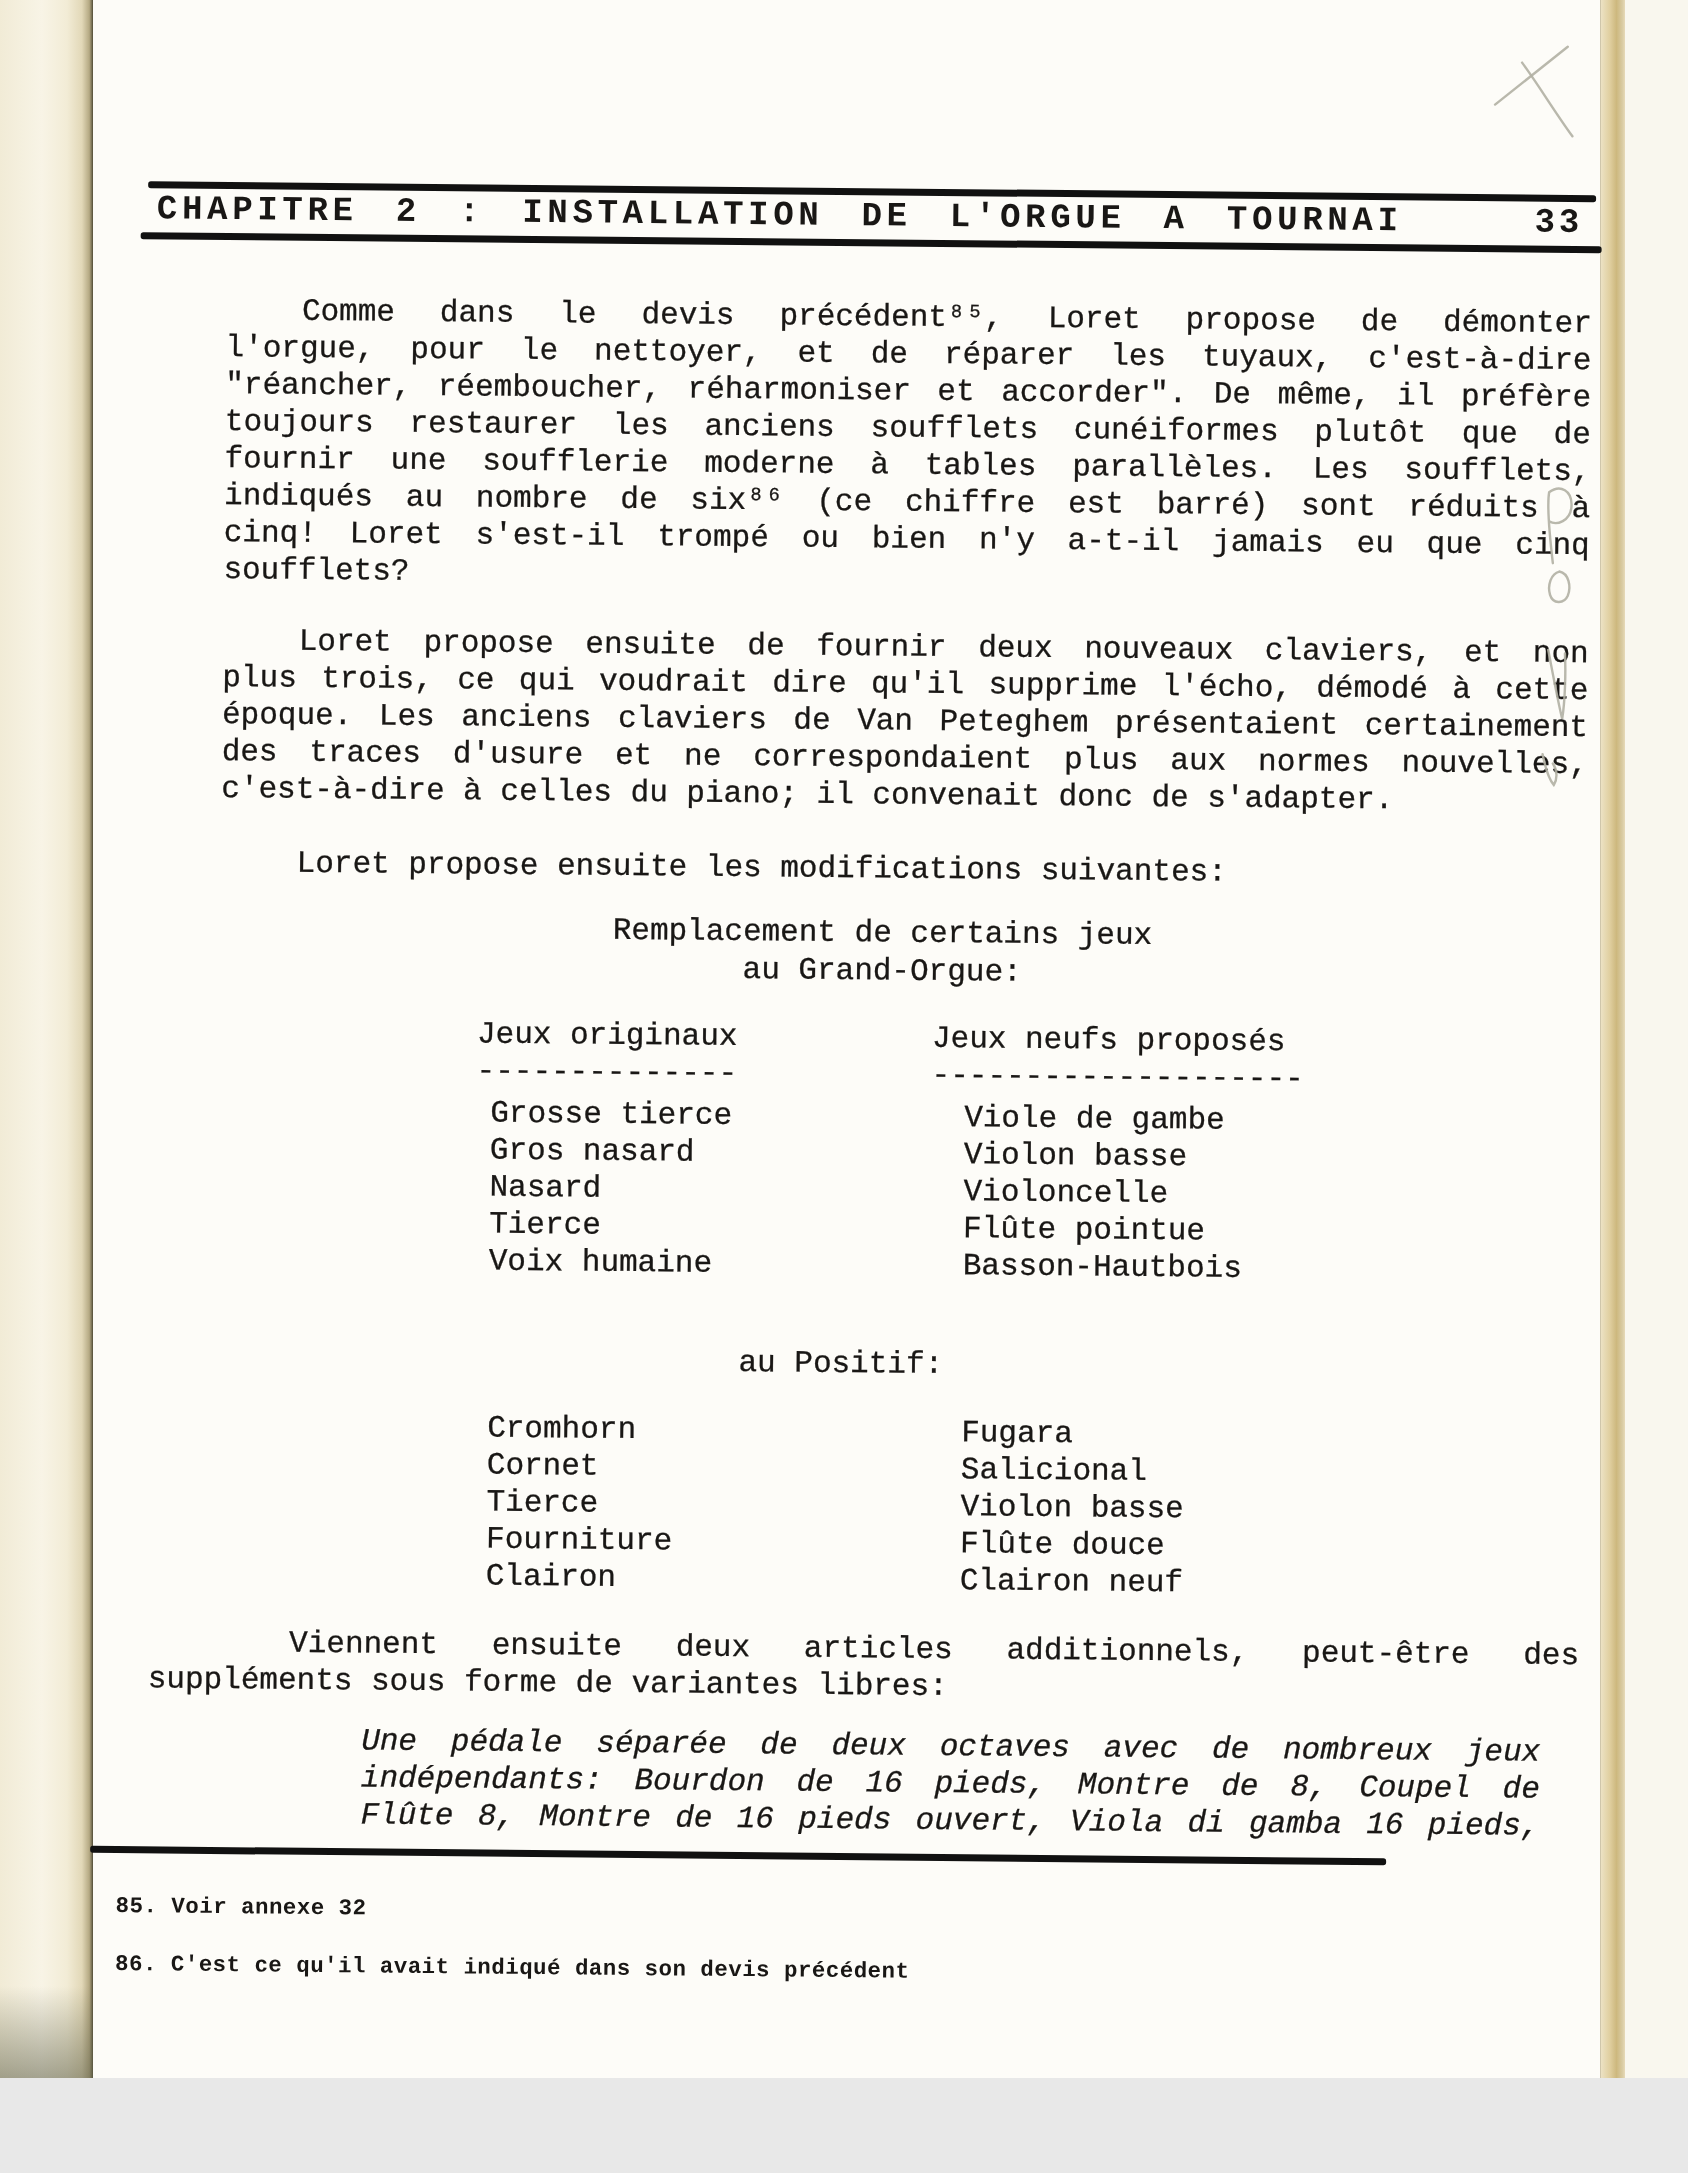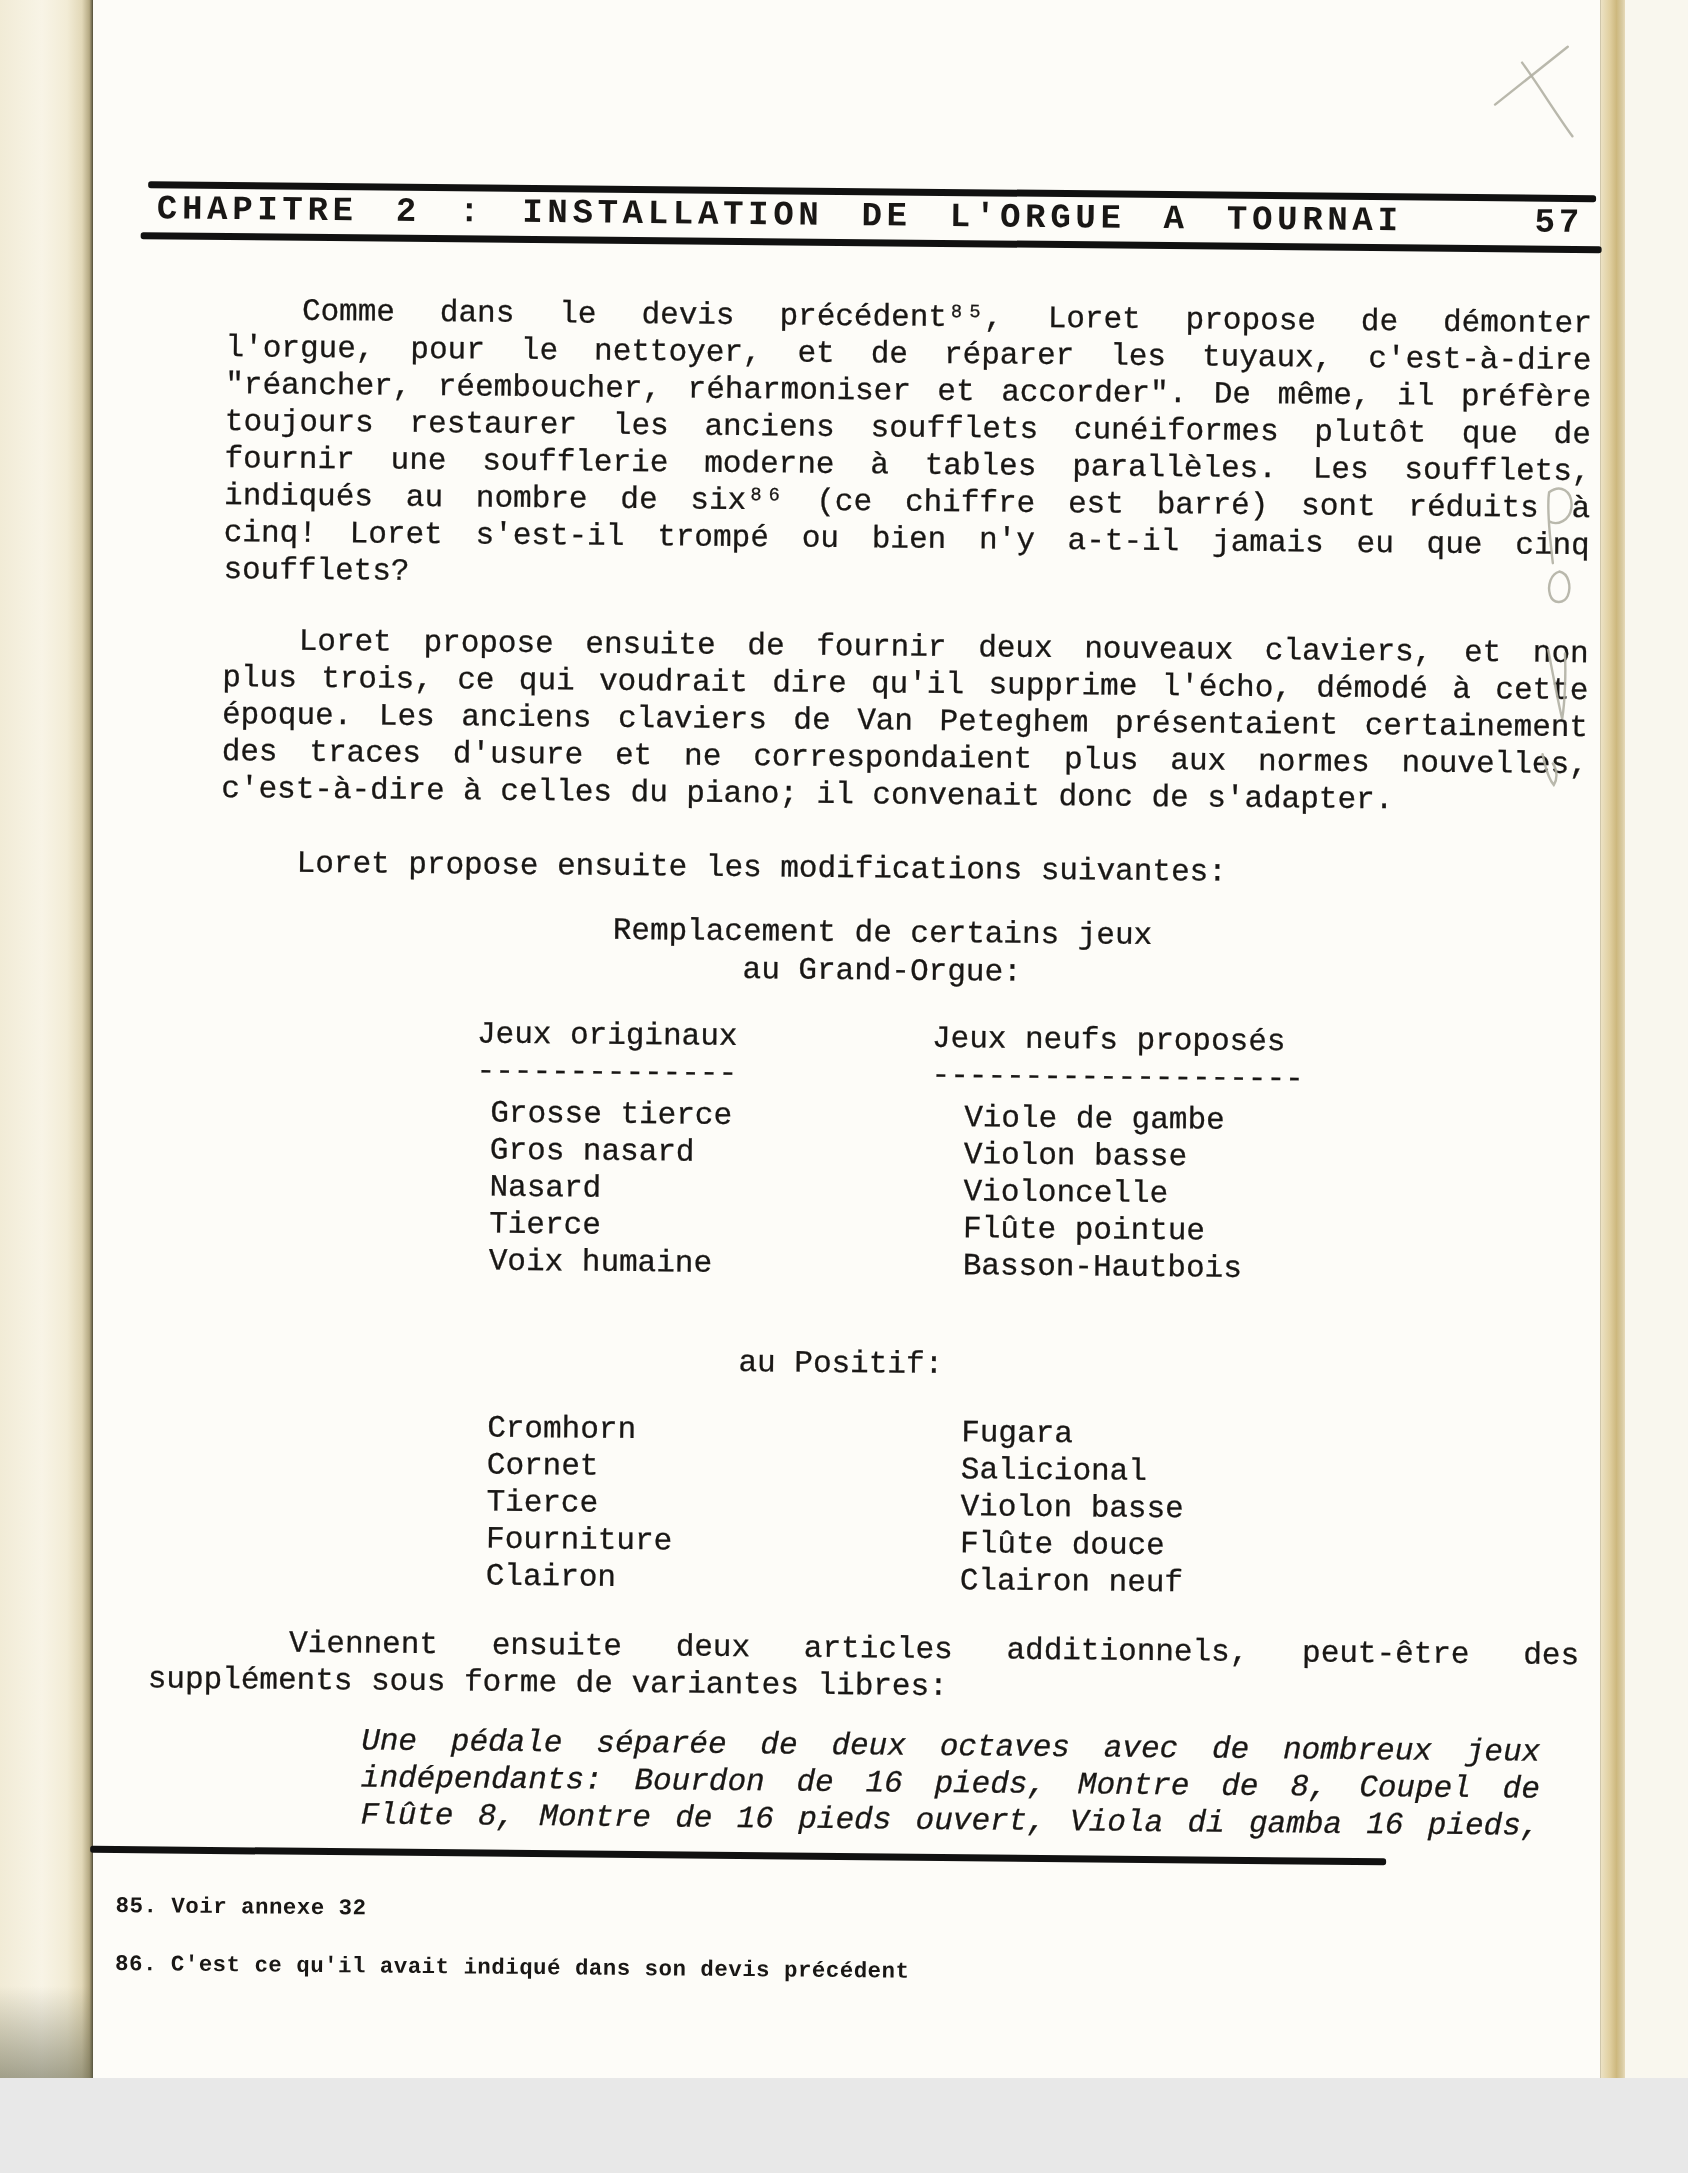--- a/index.html
+++ b/index.html
@@ -95,21 +95,21 @@
   <div class="left-edge"></div>
   <div class="left-edge-bottom"></div>
   <div class="right-strip"></div>
   <div class="right-outer"></div>
 
   <div class="rotor">
 
     <div class="rule rule-top"></div>
     <div class="header-row">
       <span>CHAPITRE 2 : INSTALLATION DE L'ORGUE A TOURNAI</span>
-      <span class="pageno">57</span>
+      <span class="pageno">33</span>
     </div>
     <div class="rule rule-bottom"></div>
 
     <div class="content body-text">
 
       <div class="p1">
           <div class="tline indent">Comme dans le devis précédent⁸⁵, Loret propose de démonter</div>
           <div class="tline">l'orgue, pour le nettoyer, et de réparer les tuyaux, c'est-à-dire</div>
           <div class="tline">"réancher, réemboucher, réharmoniser et accorder". De même, il préfère</div>
           <div class="tline">toujours restaurer les anciens soufflets cunéiformes plutôt que de</div>

